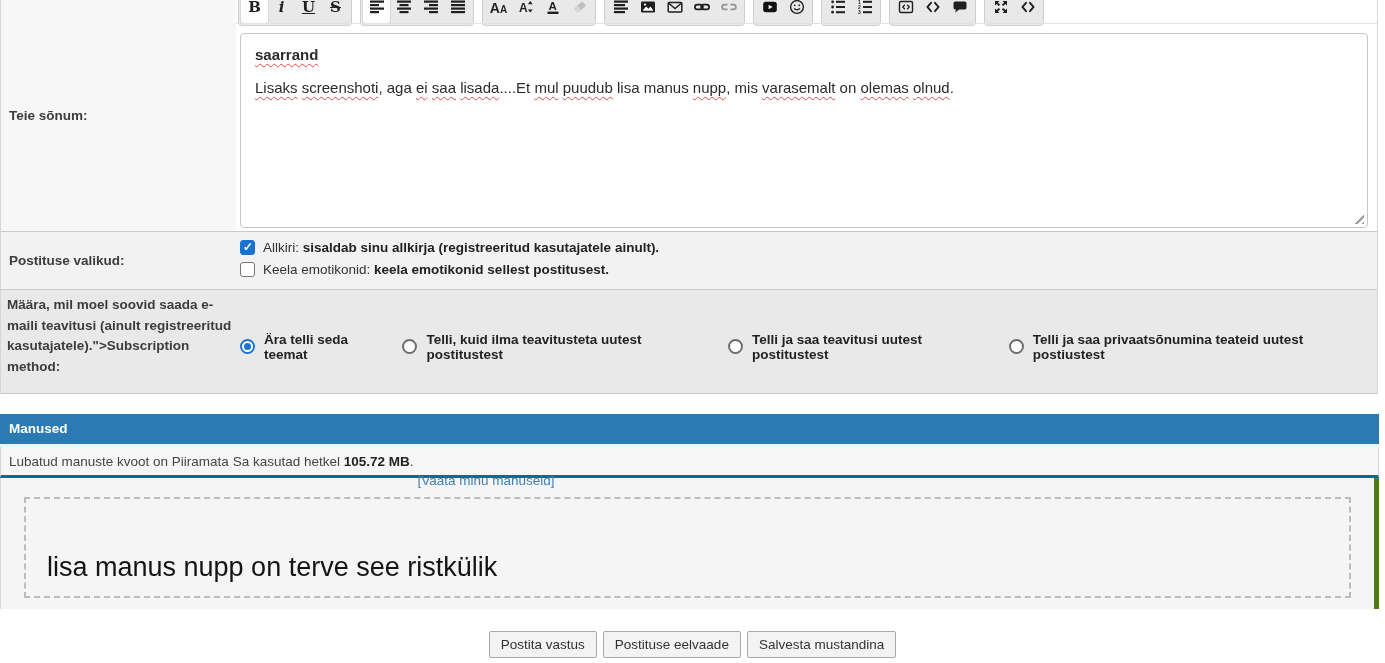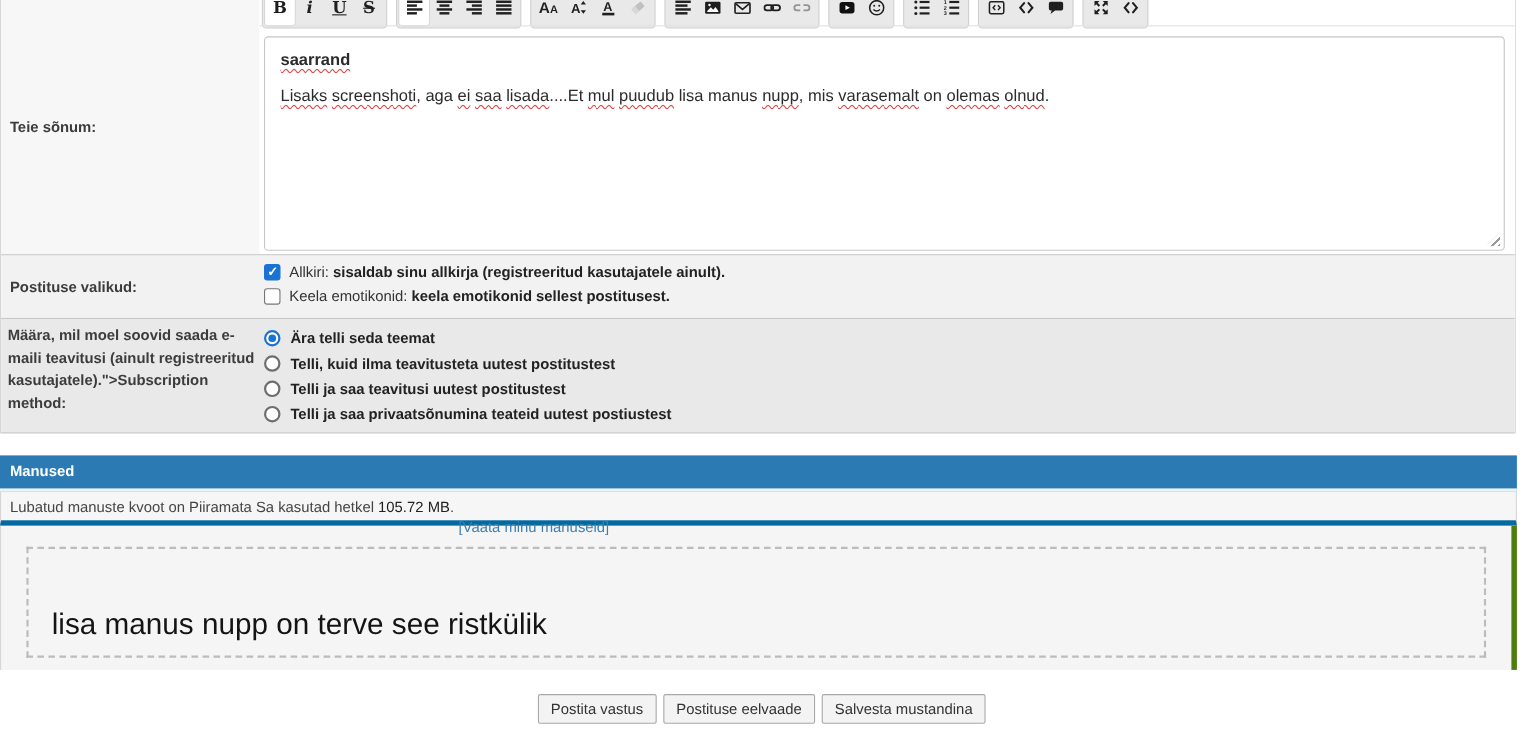--- a/index.html
+++ b/index.html
@@ -39,36 +39,36 @@
   .row-options .label-cell { display:flex; align-items:center; padding-left:8px; }
   .checks { padding:8px 0 0 4px; display:flex; flex-direction:column; gap:7px; }
   .check-line { display:flex; align-items:center; gap:8px; font-size:13.5px; color:#333; }
   .cb { width:15px; height:15px; flex:none; border:1px solid #767676; border-radius:3px; background:#fff; position:relative; cursor:pointer; }
   .cb.checked { background:#1a73d2; border-color:#1a73d2; }
   .cb.checked::after { content:"\2713"; position:absolute; left:2px; top:-1px; color:#fff; font-size:12px; font-weight:bold; }
   .check-bold { font-weight:bold; color:#222; }
 
   .row-subscribe { height:105px; background:#e9e9e9; border-top:1px solid #c9c9c9; border-bottom:1px solid #c9c9c9; }
   .row-subscribe .label-cell { padding:5px 4px 12px 6px; line-height:20.5px; }
-  .radios { padding:10px 0 0 4px; display:flex; flex-direction:column; gap:8px; }
+  .radios { padding:10px 0 0 4px; display:flex; gap:8px; }
   .radio-line { display:flex; align-items:center; gap:9px; font-size:13.5px; font-weight:bold; color:#222; }
   .radio { width:15px; height:15px; flex:none; border-radius:50%; border:2px solid #6e6e6e; background:#fff; position:relative; cursor:pointer; }
   .radio.selected { border-color:#1a73d2; }
   .radio.selected::after { content:""; position:absolute; inset:2px; border-radius:50%; background:#1a73d2; }
 
   .panel-gap { height:20px; }
 
   
   .attach-panel { width:1379px; }
   .attach-header { height:33px; background:#2c7ab3; color:#fff; font-weight:bold; font-size:13.5px;
                    line-height:30px; padding-left:9px; border-bottom:3px solid #e9f4fb; }
-  .quota-row { height:31px; background:#f6f6f6; border-bottom:5px solid #0369a1;
+  .quota-row { height:31px; background:#f6f6f6; border-bottom:3px solid #0369a1;
                border-left:1px solid #d6d6d6; border-right:1px solid #d6d6d6;
                display:flex; align-items:center; padding-left:8px; font-size:13.5px; color:#454545; }
-  .quota-size { font-weight:normal; color:#222; white-space:pre; }
+  .quota-size { font-weight:bold; color:#222; white-space:pre; }
   .quota-sep { white-space:pre; }
   .quota-link { color:#3e80b5; margin-left:4px; cursor:pointer;margin-top:39px; }
   .dropzone-wrap { background:#f5f5f5; border-left:1px solid #d6d6d6; border-right:5px solid #4d7c0f;
                    padding:19px 23px 11px; height:131px; }
   .dropzone { height:101px; border:2px dashed #bcbcbc; position:relative; cursor:pointer; }
   .dropzone-text { position:absolute; left:21px; bottom:13px; font-size:27px; color:#141414; }
 
   
   .actions { margin-top:22px; display:flex; justify-content:center; gap:6px; }
   .action-btn { background:#f3f3f3; border:1px solid #a9a9a9; border-radius:2px;

